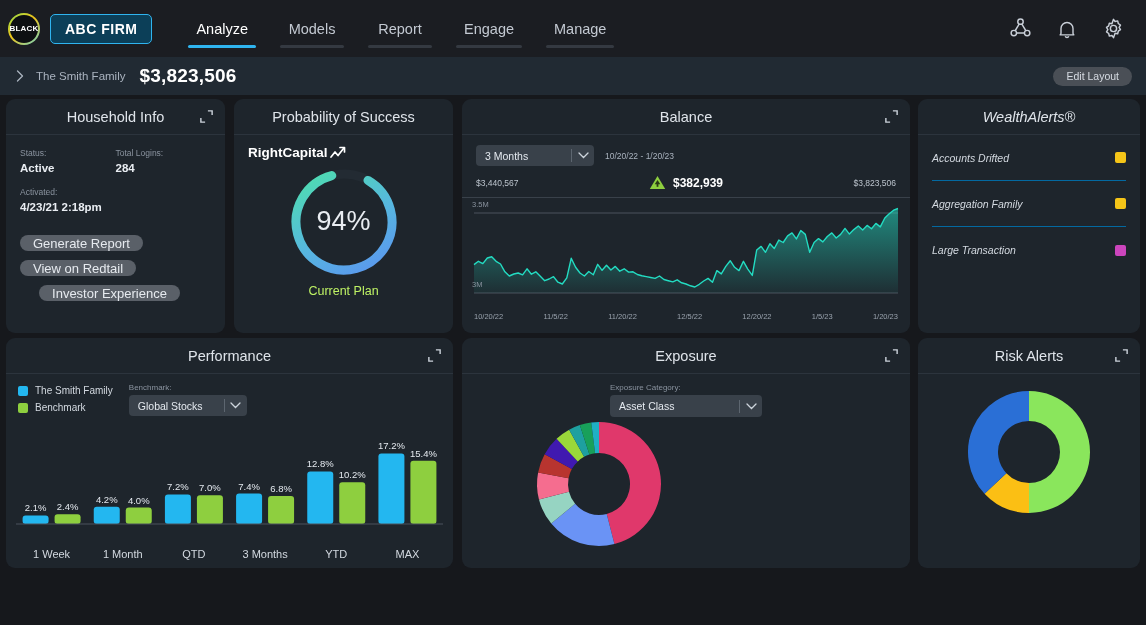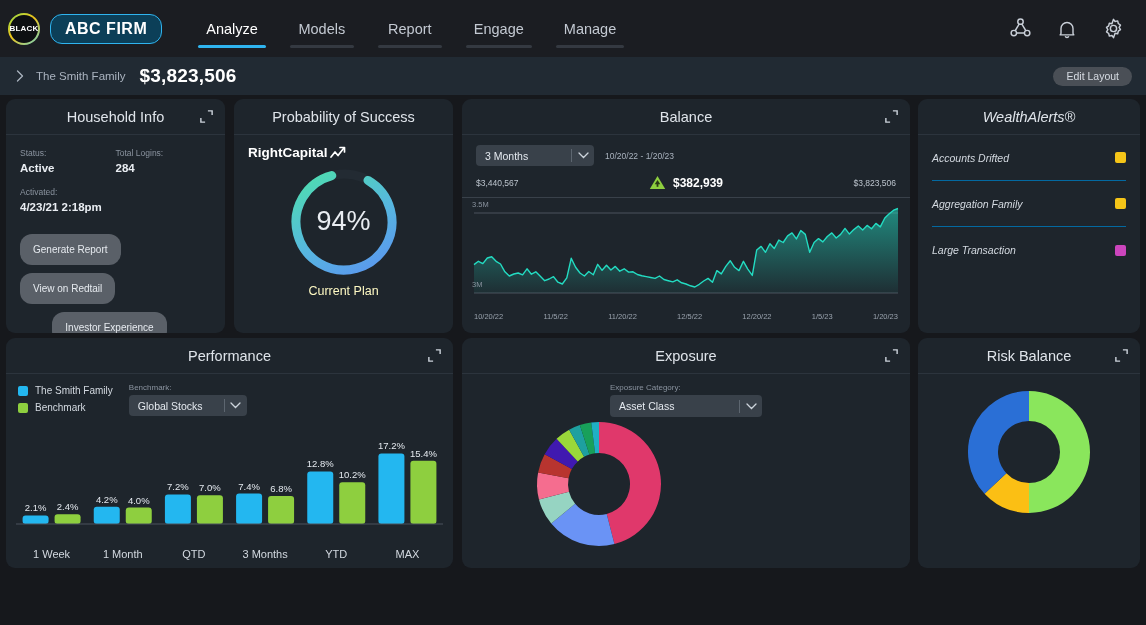--- a/index.html
+++ b/index.html
@@ -27,24 +27,24 @@
     background-origin: border-box; background-clip: content-box, border-box;
     display: flex; align-items: center; justify-content: center;
     flex: 0 0 auto;
   }
   .logo-badge span {
     font-size: 8px; font-weight: bold; letter-spacing: .2px; color: #fff;
   }
   .firm-pill {
     margin-left: 10px;
     height: 30px; padding: 0 14px;
-    border: 1.5px solid #2fb4ef; border-radius: 12px;
+    border: 1.5px solid #2fb4ef; border-radius: 5px;
     background: #0c3f58;
     display: flex; align-items: center;
-    font-size: 16px; font-weight: bold; letter-spacing: .5px; color: #ffffff;
+    font-size: 14px; font-weight: bold; letter-spacing: .5px; color: #ffffff;
     flex: 0 0 auto;
   }
   .navtabs { display: flex; align-items: stretch; height: 57px; margin-left: 24px; }
   .navtab {
     position: relative;
     padding: 0 20px; min-width: 88px;
     display: flex; align-items: center; justify-content: center;
     font-size: 14.5px; color: #c3c9d2;
     cursor: pointer;
   }
@@ -99,31 +99,31 @@
   #riskalerts { left:918px; top:338px; width:222px; height:230px; }
 
   
   .hh-grid { padding: 13px 14px 0 14px; }
   .hh-row { display: flex; margin-bottom: 13px; }
   .hh-col { width: 104px; }
   .hh-label { font-size: 8.5px; color: #8a939f; margin-bottom: 4px; }
   .hh-value { font-size: 11.5px; color: #e9edf2; font-weight: bold; }
   .hh-buttons { padding: 8px 14px 0 14px; }
   .pillbtn {
-    display: inline-flex; align-items: center; justify-content: center;
-    height: 31px; padding: 0 13px; border-radius: 12px;
-    background: #5a6068; color: #e6eaef; font-size: 10px;
+    display: inline-flex; align-items: flex-end; justify-content: center;
+    height: 16px; padding: 0 13px; border-radius: 12px;
+    background: #5a6068; color: #e6eaef; font-size: 13px;
     margin: 0 6px 8px 0; cursor: pointer;
   }
   .hh-buttons .row2 { text-align: center; padding-right: 6px; }
 
   
   .rc-logo { padding: 10px 0 0 14px; font-size: 13.5px; font-weight: bold; color: #ffffff; display:flex; align-items:center; gap:2px;}
   .donut-wrap { position: relative; width: 100%; display: flex; justify-content: center; margin-top: 4px; }
-  .pos-label { text-align: center; font-size: 12.5px; color: #fef9c3; margin-top: 4px; }
+  .pos-label { text-align: center; font-size: 12.5px; color: #bef264; margin-top: 4px; }
   .pos-value {
     position: absolute; left: 0; right: 0; top: 50%; transform: translateY(-52%);
     text-align: center; font-size: 27px; color: #e9edf2;
   }
 
   
   .bal-controls { display: flex; align-items: center; padding: 10px 14px 0 14px; }
   .select {
     height: 21px; min-width: 118px; border-radius: 4px; background: #39414a;
     display: flex; align-items: center; justify-content: space-between;
@@ -510,21 +510,21 @@
             <path d="M35.131272205693705 10.668985837280431 A62 62 0 0 1 45.840946348753306 6.034495989700467 L55.42047317437665 35.51724799485024 A31 31 0 0 0 50.06563610284685 37.834492918640215 Z" fill="#1ea0a0"></path>
             <path d="M45.840946348753306 6.034495989700467 A62 62 0 0 1 57.229339519013166 3.488888518502371 L61.11466975950658 34.24444425925118 A31 31 0 0 0 55.42047317437665 35.51724799485024 Z" fill="#18a05a"></path>
             <path d="M57.229339519013166 3.488888518502371 A62 62 0 0 1 65.00000000000004 3 L65.00000000000003 34 A31 31 0 0 0 61.11466975950658 34.24444425925118 Z" fill="#1fb0c4"></path>
           </svg>
       </div>
     </div>
   </div>
 
   <div class="card" id="riskalerts">
     <div class="card-head">
-      <span class="card-title">Risk Balance</span>
+      <span class="card-title">Risk Alerts</span>
       <svg class="expand-icon" viewBox="0 0 16 16" fill="none" stroke="#cdd4dc" stroke-width="1.5">
         <path d="M9.5 2 H14 V6.5"></path>
           <path d="M6.5 14 H2 V9.5"></path>
       </svg>
     </div>
     <div class="card-body">
       <div style="display:flex;justify-content:center;padding-top:14px">
         <svg id="risk-donut" width="128" height="128" viewBox="0 0 128 128">
             <path d="M64 3 A61 61 0 0 1 64 125 L64 95 A31 31 0 0 0 64 33 Z" fill="#8ae65c"></path>
             <path d="M64 125 A61 61 0 0 1 19.53291372729391 105.75737346165002 L41.40197254993625 85.22096028378935 A31 31 0 0 0 64 95 Z" fill="#fbbf14"></path>

